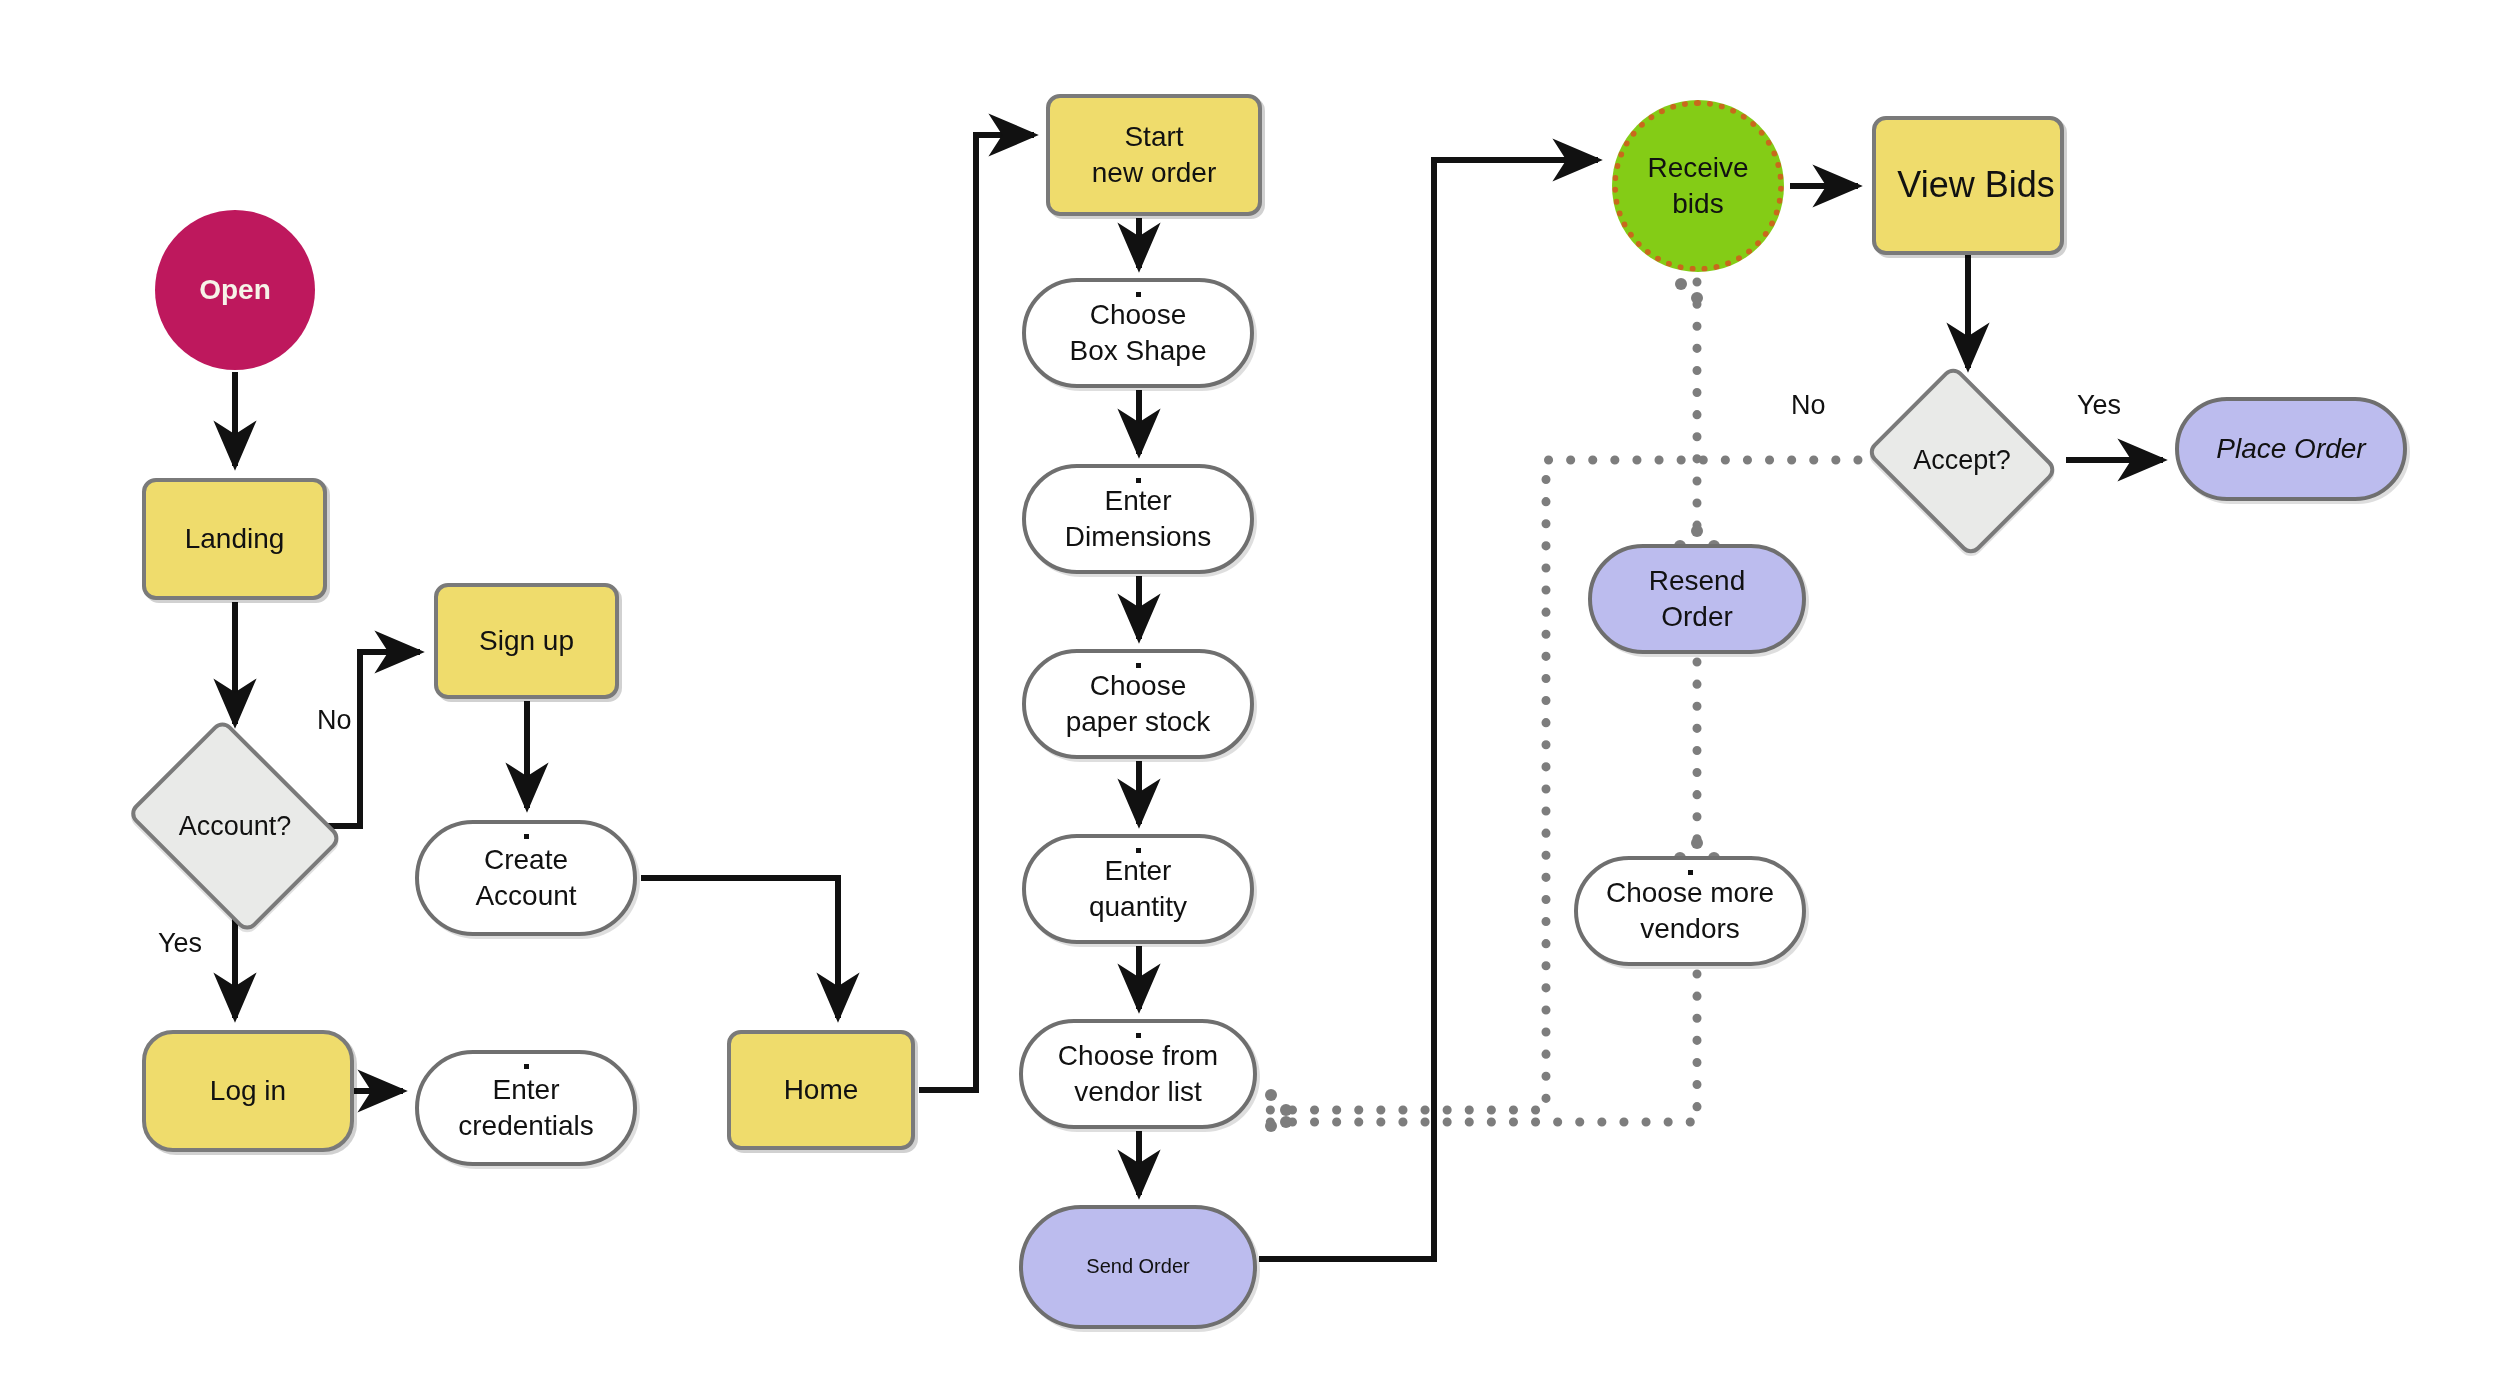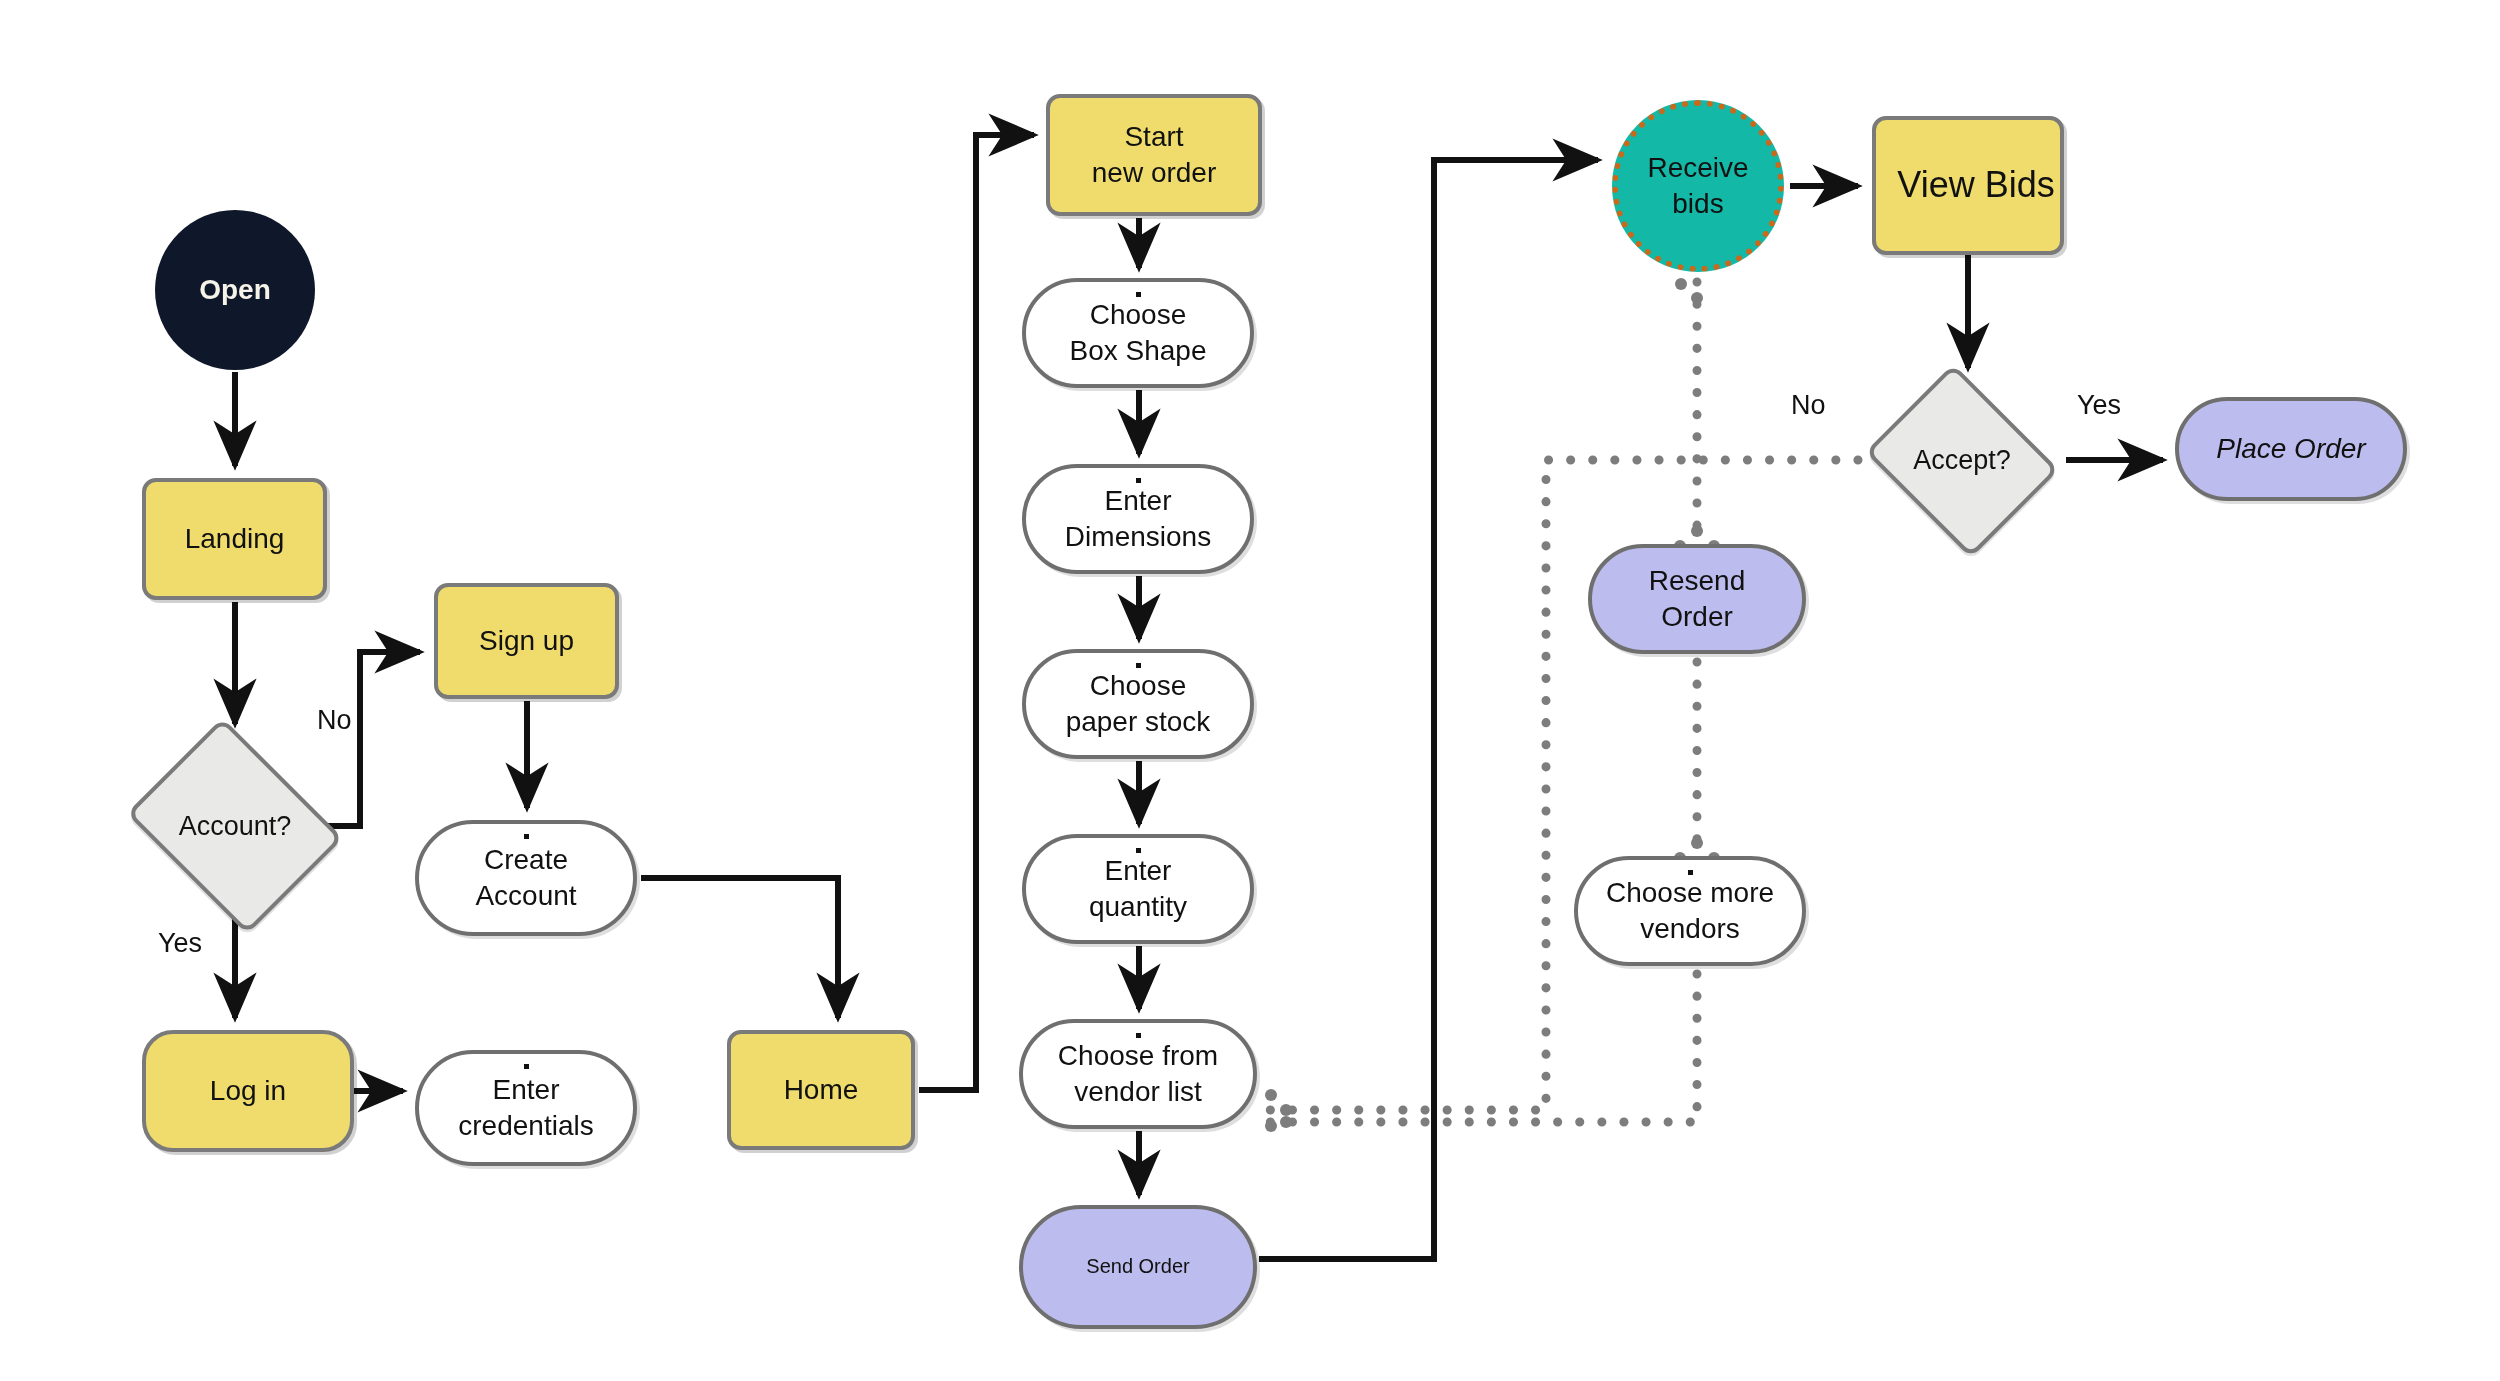--- a/index.html
+++ b/index.html
@@ -34,21 +34,21 @@
     text-align: center;
     line-height: 1.28;
     color: #111111;
     white-space: pre-line;
     z-index: 5;
   }
 
   
   .n-circle-dark {
     border-radius: 50%;
-    background: #0f172a;
+    background: #be185d;
     color: #f6f3e8;
     font-weight: bold;
     border: none;
   }
   .n-rect-yellow {
     background: #efdc6c;
     border: 4px solid #7a7a7a;
     border-radius: 14px;
     box-shadow: 3px 3px 0 rgba(0,0,0,0.18);
   }
@@ -78,21 +78,21 @@
     border-radius: 999px;
     box-shadow: 3px 3px 0 rgba(0,0,0,0.13);
   }
   .n-pill-purple {
     background: #bcbcee;
     border: 4px solid #6f6f6f;
     border-radius: 999px;
     box-shadow: 3px 3px 0 rgba(0,0,0,0.13);
   }
   .n-circle-dotted {
-    background: #14b8a6;
+    background: #84cc16;
     border: 6px dotted #c8691c;
     border-radius: 50%;
   }
   
   .tipmark {
     position: absolute;
     top: 10px;
     left: 50%;
     width: 5px;
     height: 5px;

